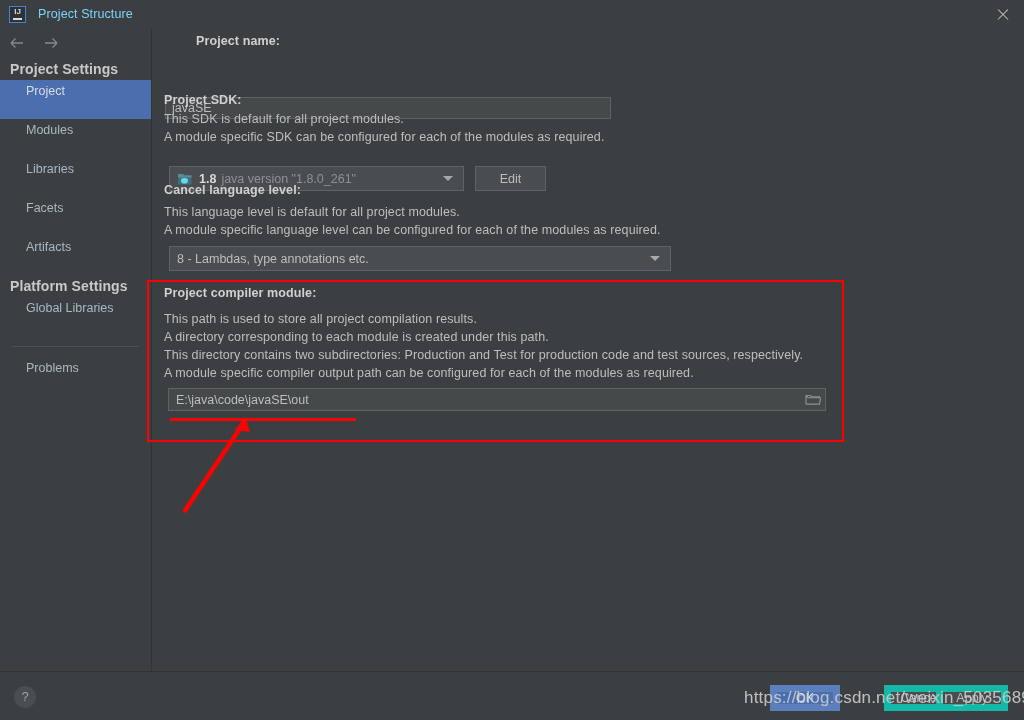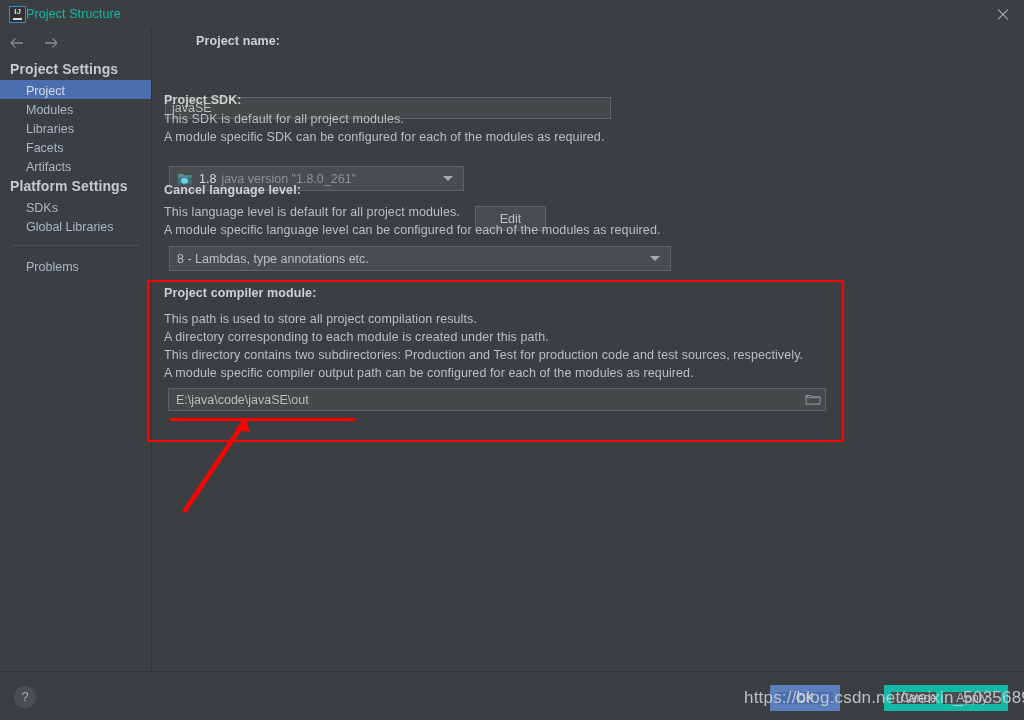--- a/index.html
+++ b/index.html
@@ -23,21 +23,21 @@
   .ij-logo::before {
     content: "IJ"; position: absolute; left: 0; right: 0; top: 0px;
     text-align: center; font-size: 8px; line-height: 9px; color: #dcdcdc;
     font-family: "Liberation Sans", sans-serif; font-weight: bold;
   }
   .ij-logo::after {
     content: ""; position: absolute; left: 3px; right: 3px; bottom: 2px;
     height: 2px; background: #dcdcdc;
   }
   .title-text {
-    font-size: 12.5px; color: #14b8a6; letter-spacing: .1px;
+    margin-left: 12px; font-size: 12.5px; color: #7dd3fc; letter-spacing: .1px;
   }
   .close-btn {
     position: absolute; right: 12px; top: 6px; width: 18px; height: 18px;
     cursor: pointer;
   }
   .close-btn::before, .close-btn::after {
     content: ""; position: absolute; left: 2px; top: 8px; width: 14px; height: 1.4px;
     background: #b9babb;
   }
   .close-btn::before { transform: rotate(45deg); }
@@ -51,21 +51,21 @@
   .navrow { height: 30px; display: flex; align-items: center; padding-left: 8px; gap: 16px; }
   .navarrow {
     width: 18px; height: 18px; position: relative; cursor: pointer;
   }
   .navarrow svg { display: block; }
   .side-header {
     font-size: 14px; font-weight: bold; color: #c8c9ca;
     padding: 3px 0 3px 10px; letter-spacing: .1px;
   }
   .side-item {
-    font-size: 12.5px; color: #a9b7c6; height: 19px; line-height: 23px;
+    font-size: 12.5px; color: #a9b7c6; height: 39px; line-height: 23px;
     padding-left: 26px; cursor: pointer; white-space: nowrap;
   }
   .side-item.selected { background: #4b6eaf; color: #d6dbe2; }
   .side-divider {
     height: 1px; background: #4e5254; margin: 10px 12px 10px 12px;
   }
 
   
   .main {
     position: absolute; left: 153px; top: 28px; width: 871px; height: 643px;
@@ -91,21 +91,21 @@
     margin-left: auto; width: 0; height: 0; border-left: 5px solid transparent;
     border-right: 5px solid transparent; border-top: 5px solid #a7a9aa; margin-right: 6px;
   }
   .btn {
     background: #4a4d4f; border: 1px solid #5e6366; color: #bdbebf;
     font-size: 12.5px; height: 25px; min-width: 68px; cursor: pointer;
     display: flex; align-items: center; justify-content: center;
     font-family: "Liberation Sans", sans-serif;
   }
   .sdk-icon { width: 16px; height: 14px; margin-right: 6px; flex: none; }
-  .sdk-ver { color: #d8d9da; font-weight: normal; margin-right: 5px; }
+  .sdk-ver { color: #d8d9da; font-weight: bold; margin-right: 5px; }
   .sdk-desc { color: #8d9194; }
 
   
   .pathfield {
     position: absolute; display: flex; align-items: center;
     background: #45494a; border: 1px solid #5e6366; height: 23px;
     padding-left: 7px; padding-right: 4px; color: #bdbebf; font-size: 12.5px; gap: 42px;
   }
   .folder-icon { margin-left: auto; width: 16px; height: 13px; cursor: pointer; }
 
@@ -170,21 +170,20 @@
     </div>
 
     <div class="side-header">Project Settings</div>
     <div class="side-item selected">Project</div>
     <div class="side-item">Modules</div>
     <div class="side-item">Libraries</div>
     <div class="side-item">Facets</div>
     <div class="side-item">Artifacts</div>
 
     <div class="side-header">Platform Settings</div>
-    <div class="side-item">SDKs</div>
     <div class="side-item">Global Libraries</div>
 
     <div class="side-divider"></div>
 
     <div class="side-item">Problems</div>
   </div>
 
   <div class="main">
 
     <div class="lbl-bold" style="position:absolute;left:11px;top:6px;padding-left:32px;">Project name:</div>
@@ -199,21 +198,21 @@
         <path d="M1 3.5 h5.2 l1.1 1.3 h7.2 v7.7 h-13.5 z" fill="#3d6e7a"></path>
         <path d="M1 2 h5 l1.1 1.3 h7.4 v2.2 h-13.5 z" fill="#5c8a95"></path>
         <ellipse cx="7.5" cy="9.4" rx="3.4" ry="2.4" fill="#46c0d4"></ellipse>
         <ellipse cx="7.5" cy="8.5" rx="3.4" ry="2.4" fill="#6fd8e8"></ellipse>
       </svg>
       <span class="sdk-ver">1.8</span>
       <span class="sdk-desc">java version "1.8.0_261"</span>
       <span class="caret"></span>
     </div>
 
-    <div class="btn" style="position:absolute;left:322px;top:138px;width:71px;margin-top:40px;">Edit</div>
+    <div class="btn" style="position:absolute;left:322px;top:138px;width:71px;">Edit</div>
 
     <div class="lbl-bold" style="position:absolute;left:11px;top:155px;">Cancel language level:</div>
     <div class="lbl-plain" style="position:absolute;left:11px;top:177px;">This language level is default for all project modules.</div>
     <div class="lbl-plain" style="position:absolute;left:11px;top:195px;">A module specific language level can be configured for each of the modules as required.</div>
 
     <div class="combo" style="position:absolute;left:16px;top:218px;width:502px;">
       <span>8 - Lambdas, type annotations etc.</span>
       <span class="caret"></span>
     </div>
 

